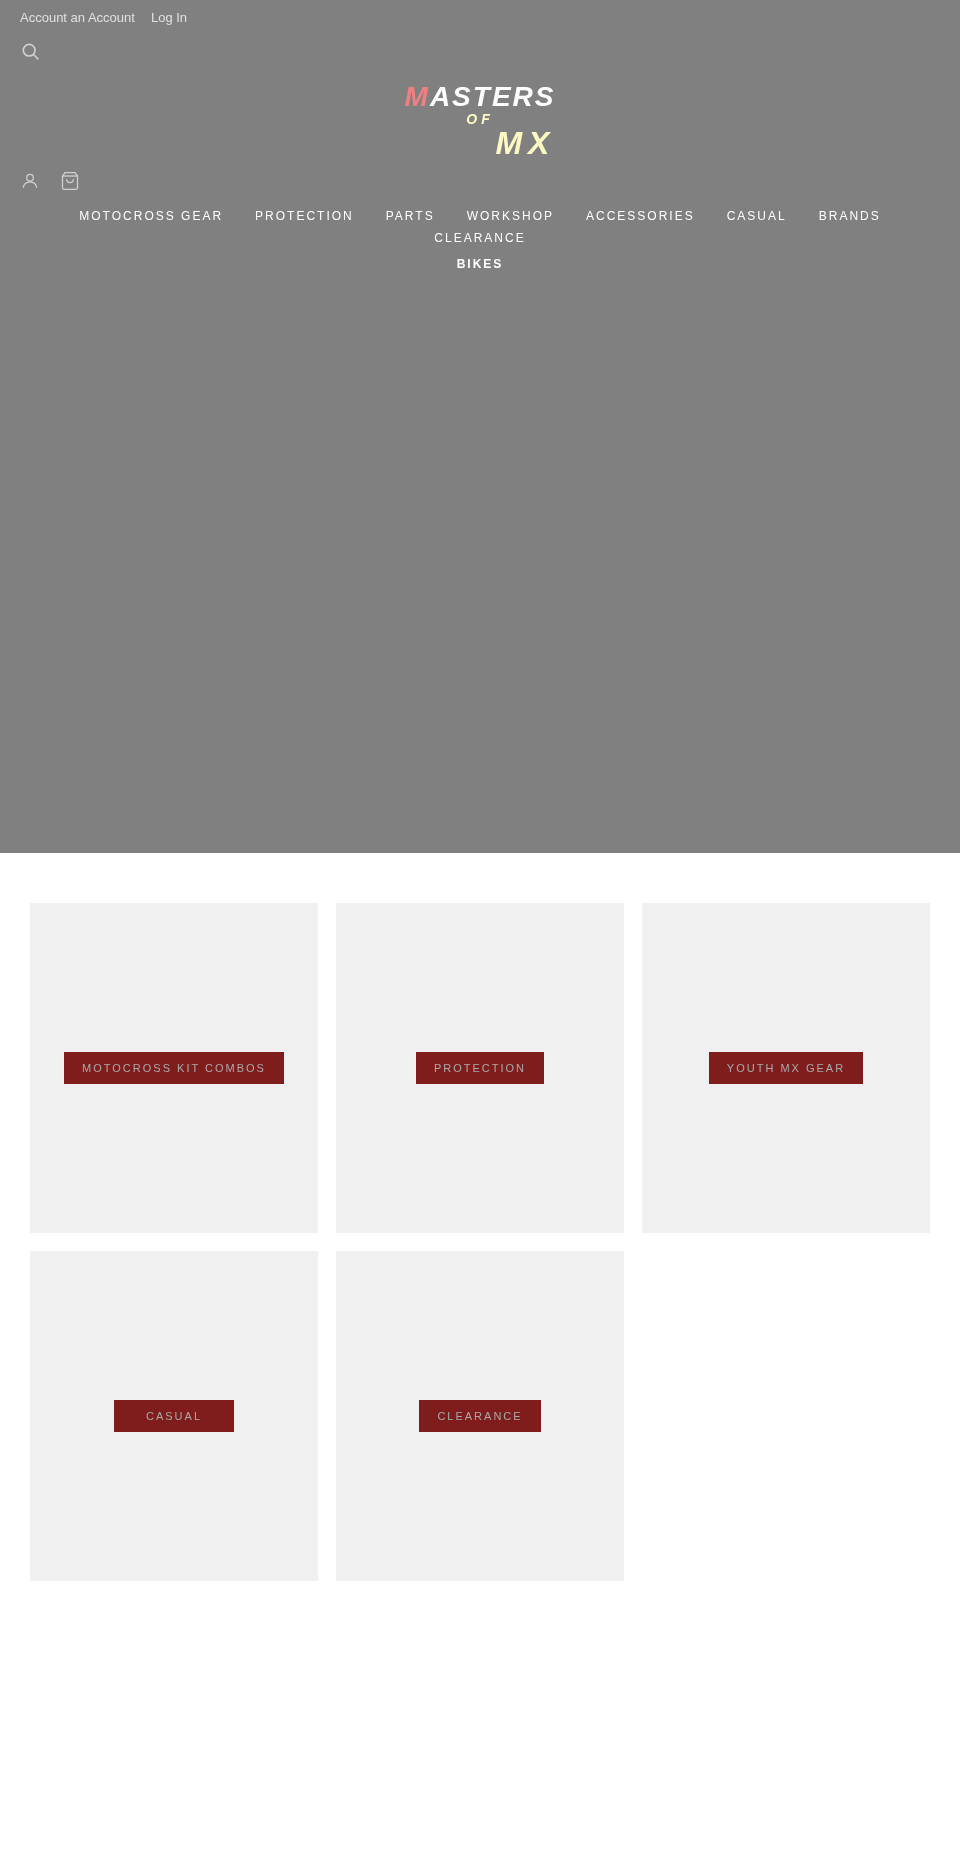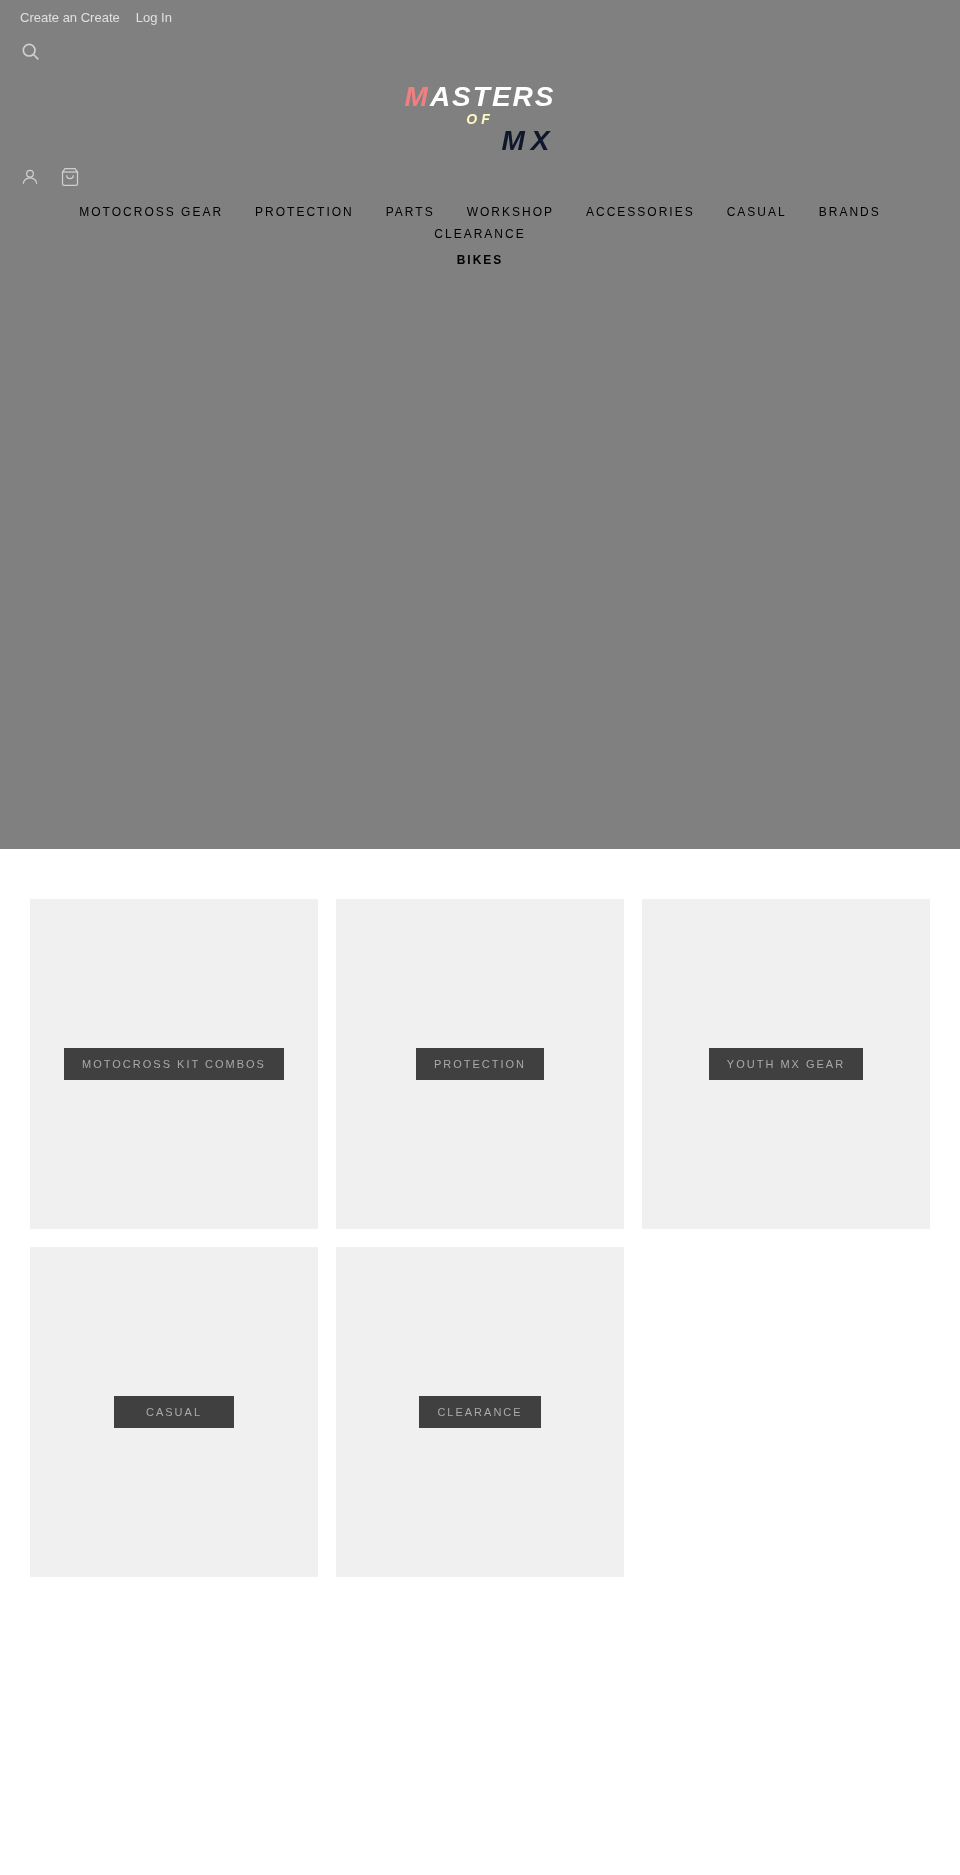--- a/index.html
+++ b/index.html
@@ -61,21 +61,21 @@
       align-items: center;
     }
     .nav-row {
       display: flex;
       gap: 0;
       padding: 6px 0 4px 0;
       flex-wrap: wrap;
       justify-content: center;
     }
     .nav-item {
-      color: #000000;
+      color: #ffffff;
       font-size: 12px;
       letter-spacing: 2px;
       text-transform: uppercase;
       padding: 4px 16px;
       cursor: pointer;
       text-decoration: none;
       text-align: right;
     }
     .nav-row-2 {
       display: flex;
@@ -104,21 +104,21 @@
     .grid-item {
       background: #f0f0f0;
       height: 330px;
       display: flex;
       align-items: center;
       justify-content: center;
       position: relative;
       cursor: pointer;
     }
     .grid-label {
-      background: #404040;
+      background: #7f1d1d;
       color: #aaa;
       font-size: 11px;
       letter-spacing: 2px;
       text-transform: uppercase;
       padding: 10px 18px;
       text-align: center;
       min-width: 120px;
     }
 
     
@@ -148,40 +148,40 @@
       stroke: #d0d0d0;
       fill: none;
       stroke-width: 1.5;
     }
   </style>
 </head>
 <body>
 
 <div class="top-bar">
   <div class="top-links">
-    <a href="#">Create an Create</a>
+    <a href="#">Account an Account</a>
     <a href="#">Log In</a>
   </div>
   <div class="search-row">
     <span class="search-icon-wrap">
       <svg class="icon-svg" viewBox="0 0 24 24">
         <circle cx="11" cy="11" r="7"></circle>
         <line x1="16.5" y1="16.5" x2="22" y2="22"></line>
       </svg>
     </span>
   </div>
   <div class="logo-row">
     <div class="logo-block">
       <div class="logo-text">
         <span style="color:#f08080;">M</span>ASTERS
       </div>
       <div style="display:flex; align-items:center; justify-content:center; gap:4px;">
         <span class="logo-sub">OF</span>
       </div>
-      <div class="logo-text" style="color:#0f172a; font-size:28px; letter-spacing:6px;">MX</div>
+      <div class="logo-text" style="color:#fef9c3; font-size:32px; letter-spacing:6px;">MX</div>
     </div>
   </div>
   <div class="icons-row">
     <span>
       <svg class="user-icon-svg" viewBox="0 0 24 24">
         <circle cx="12" cy="8" r="4"></circle>
         <path d="M4 20c0-4 3.6-7 8-7s8 3 8 7"></path>
       </svg>
     </span>
     <span>

